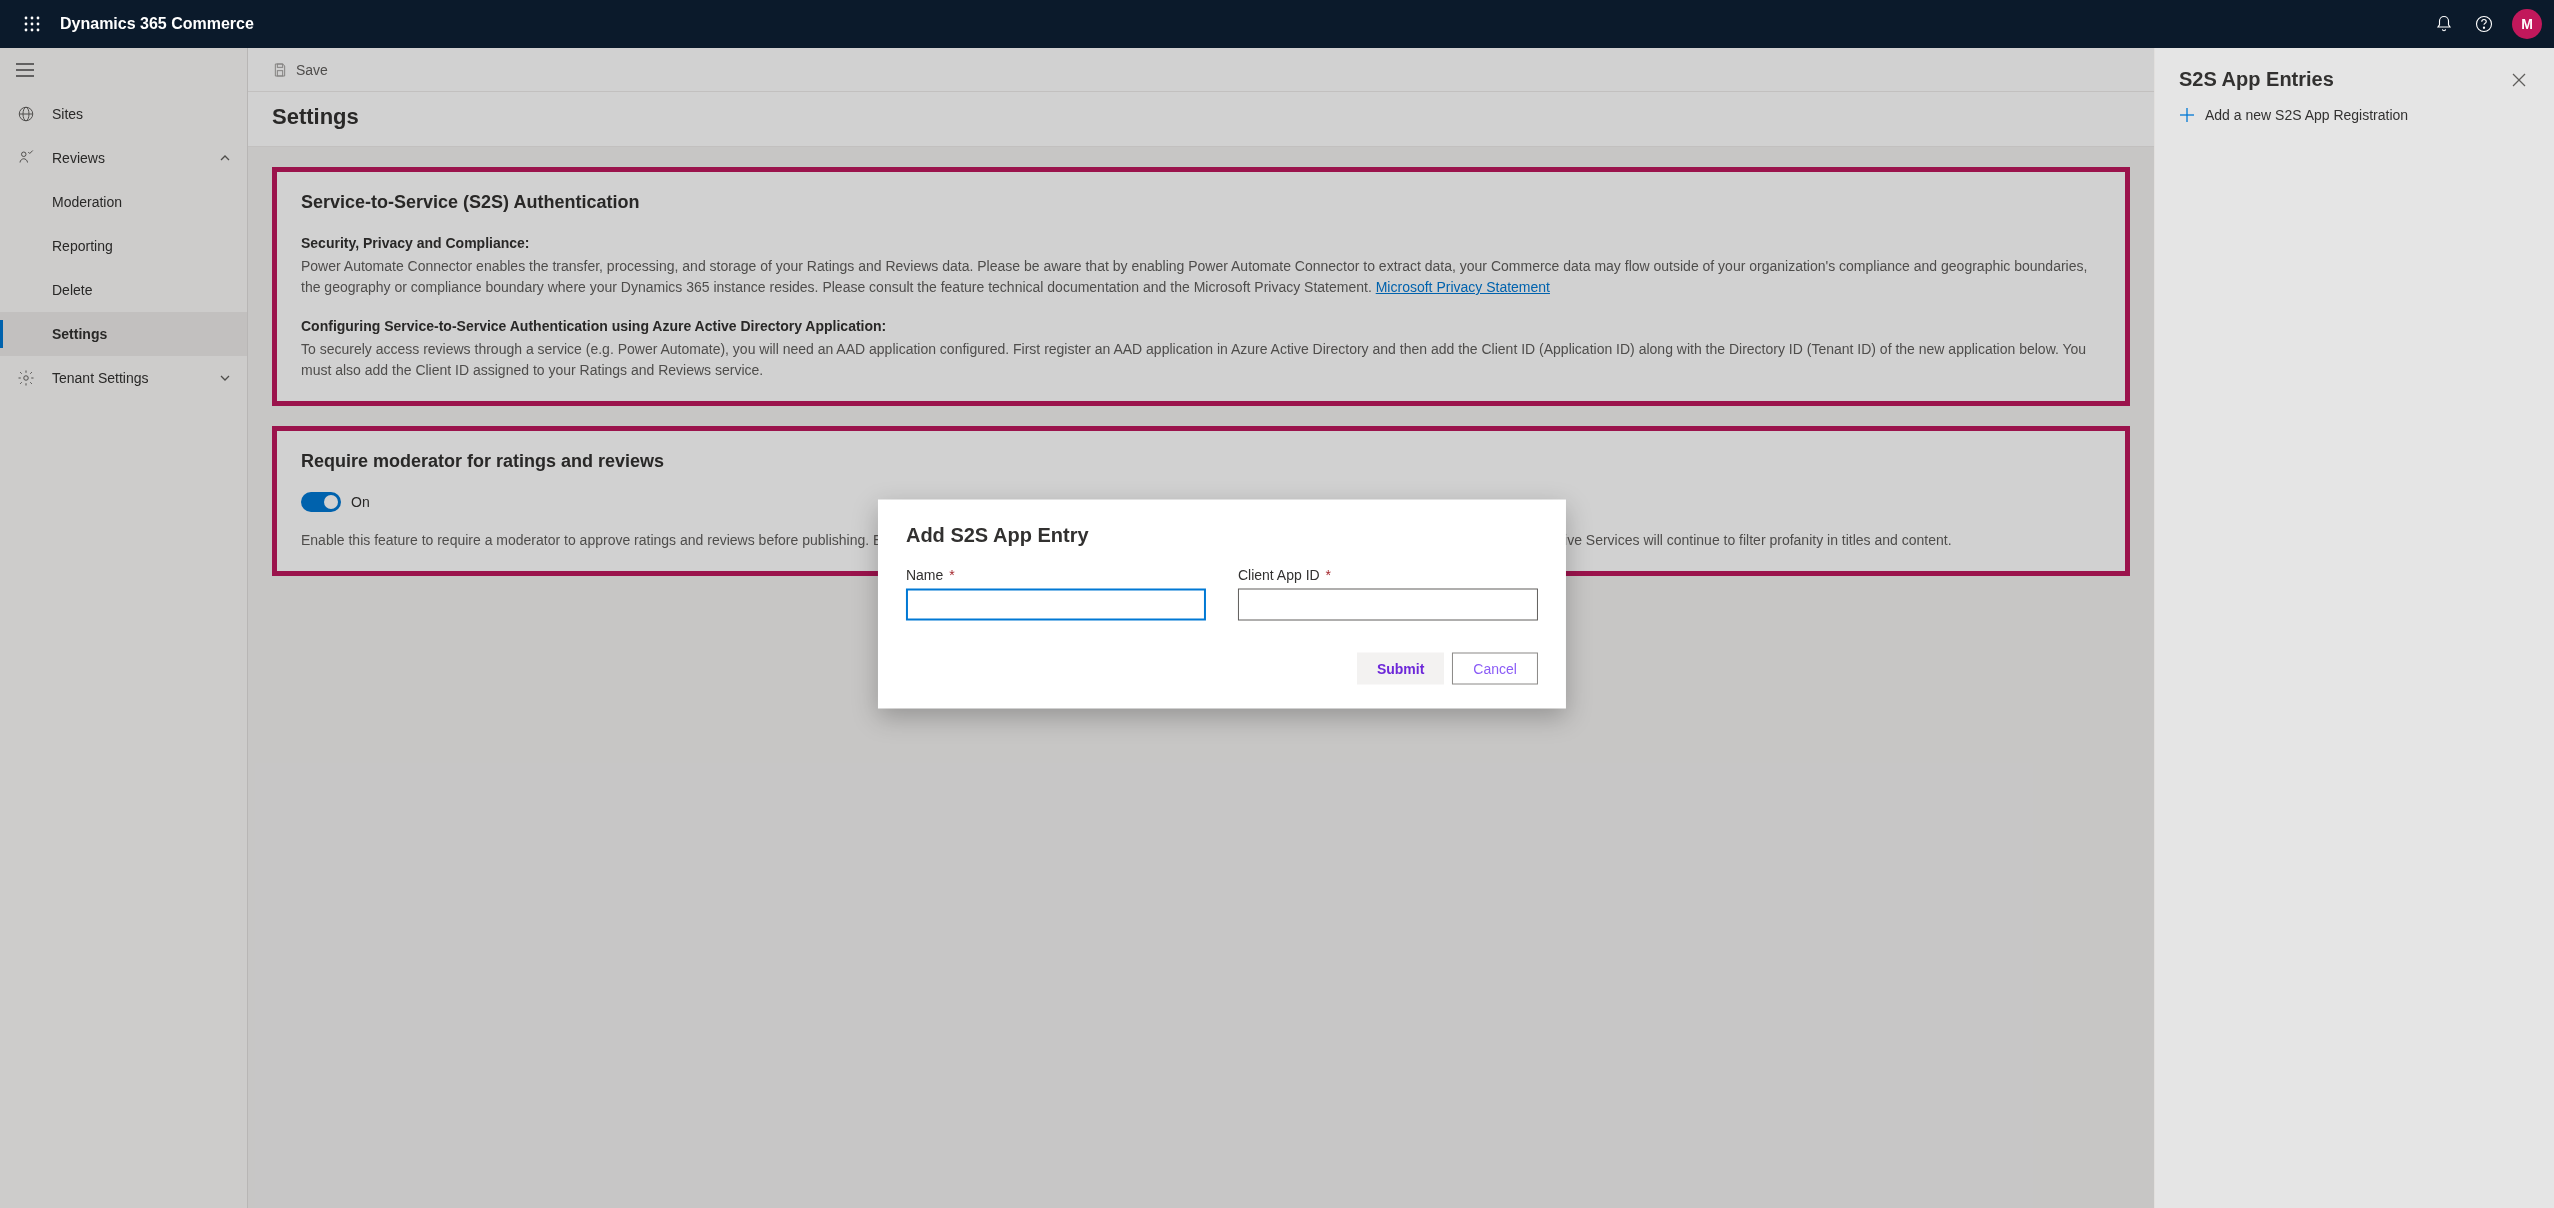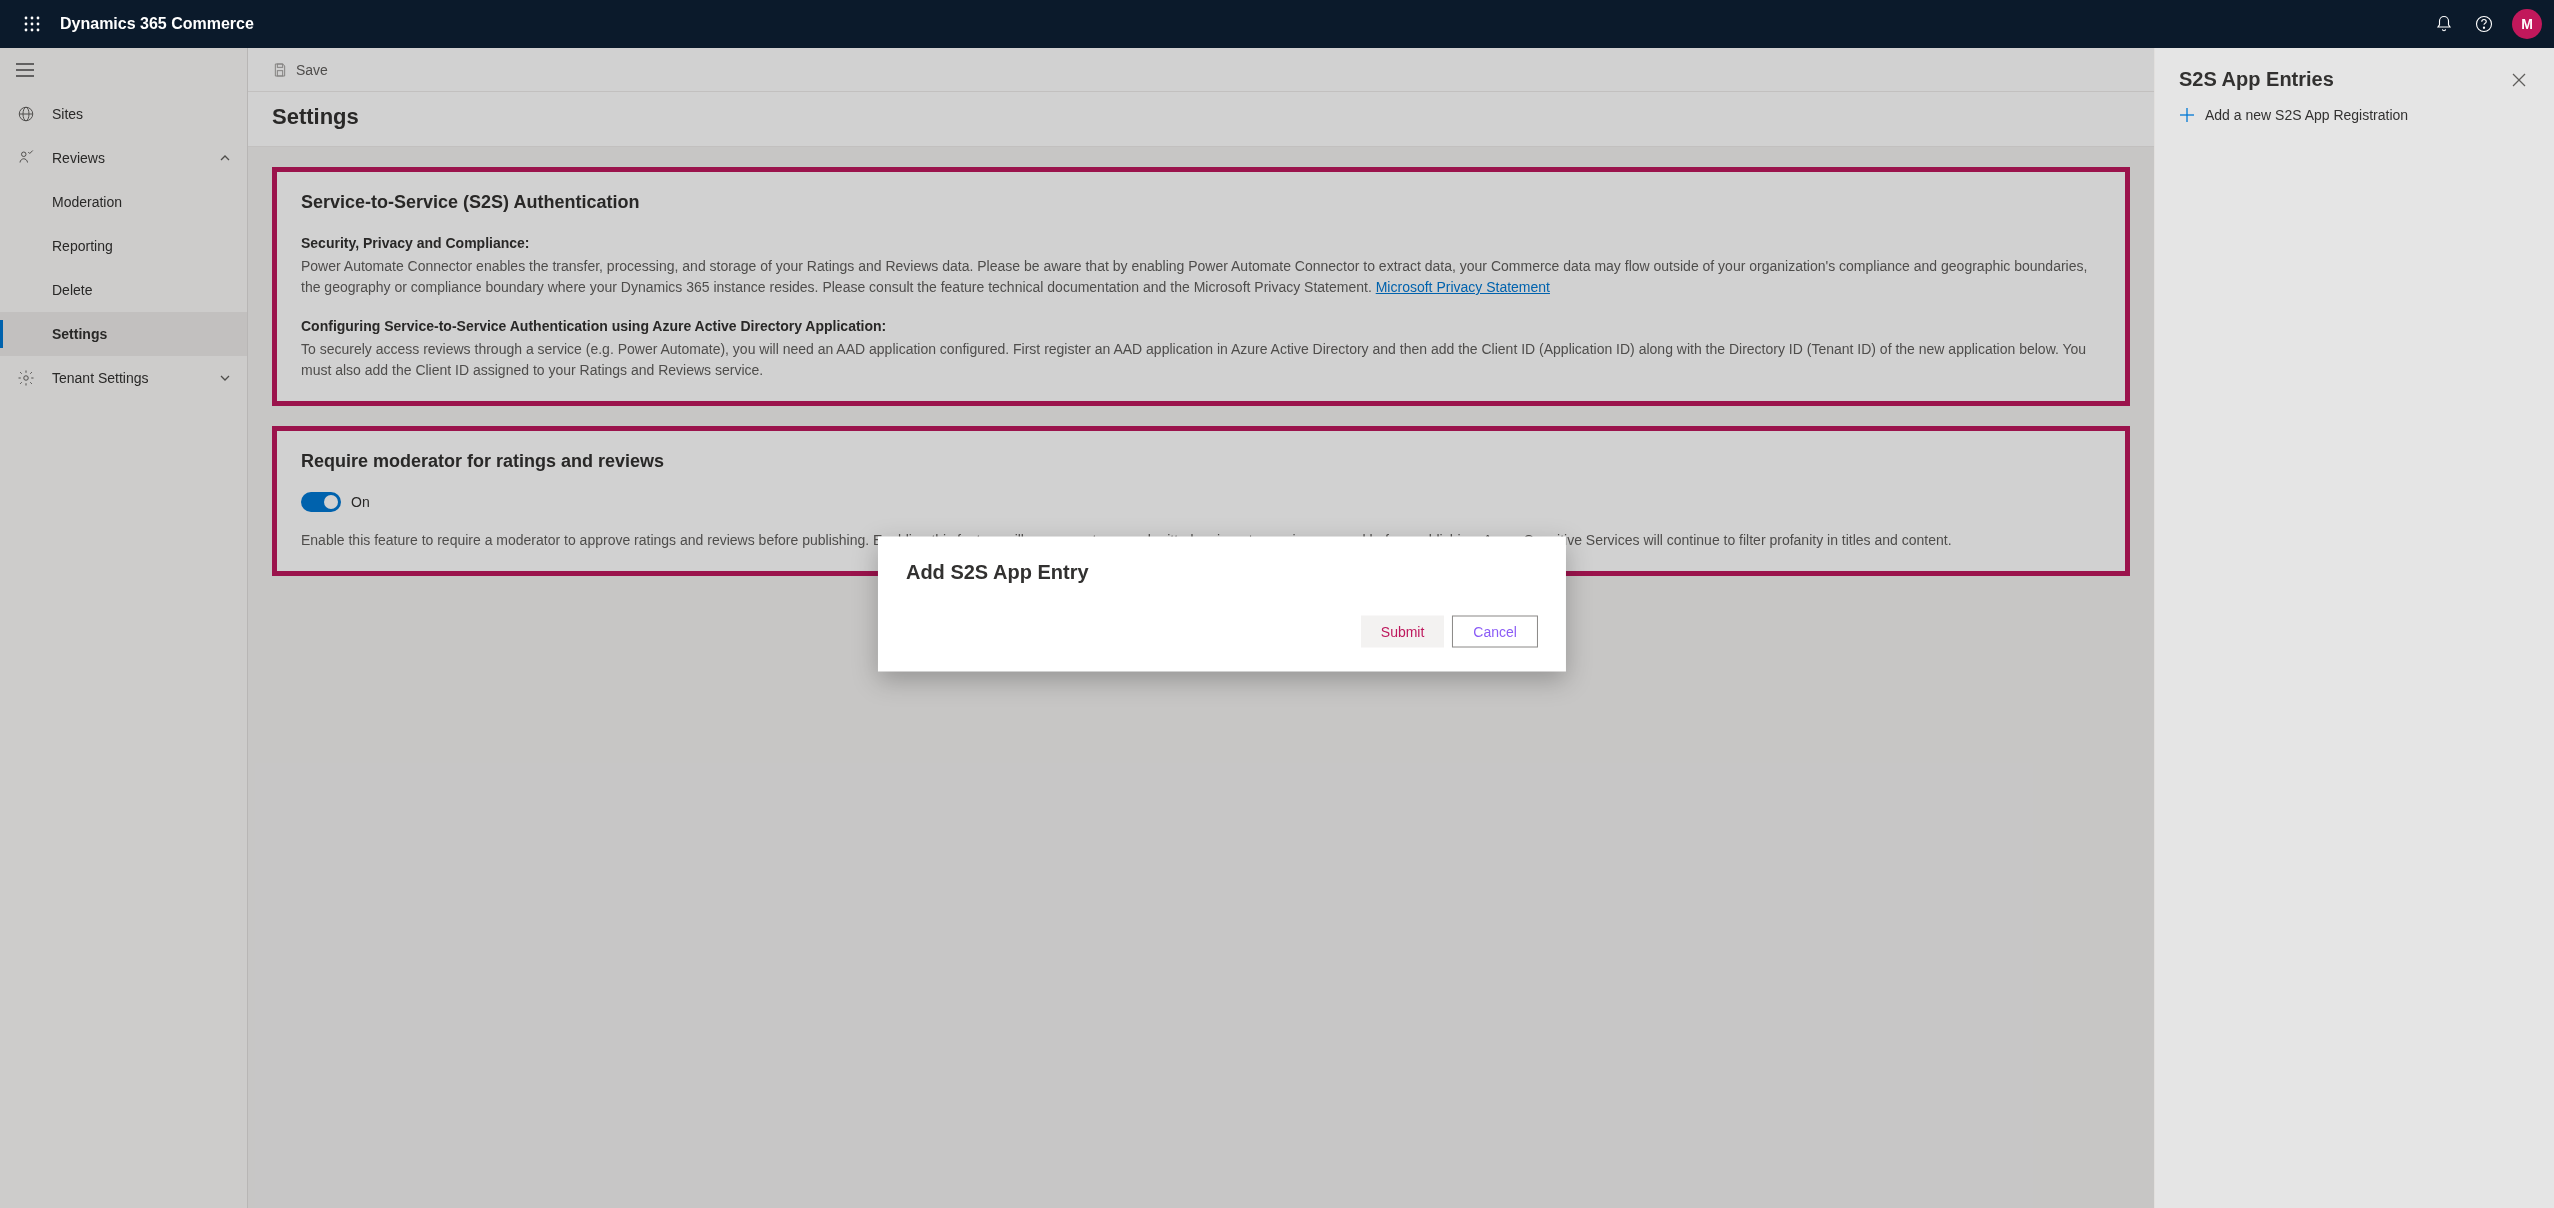--- a/index.html
+++ b/index.html
@@ -55,21 +55,21 @@
     .modal { position: absolute; top: 50%; left: 50%; transform: translate(-58%, -50%); width: 688px; background: #fff; box-shadow: 0 8px 24px rgba(0,0,0,0.25); z-index: 10; padding: 24px 28px; }
     .modal h2 { font-size: 20px; font-weight: 600; margin-bottom: 20px; }
     .form-row { display: flex; gap: 32px; }
     .form-col { flex: 1; display: flex; flex-direction: column; }
     .form-label { font-size: 14px; margin-bottom: 6px; }
     .req { color: #a4262c; margin-left: 2px; }
     .form-input { height: 32px; border: 1px solid #605e5c; padding: 0 8px; font-size: 14px; outline: none; }
     .form-input.focus { border: 2px solid #0078d4; }
     .modal-actions { display: flex; justify-content: flex-end; gap: 8px; margin-top: 32px; }
     .btn { height: 32px; padding: 0 20px; font-size: 14px; cursor: pointer; border: none; }
-    .btn-submit { background: #f3f2f1; color: #be185d; }
+    .btn-submit { background: #f3f2f1; color: #6d28d9; font-weight: bold; }
     .btn-cancel { background: #fff; border: 1px solid #8a8886; color: #8b5cf6; }
 
     svg { display: block; }
   </style>
 </head>
 <body>
 
 <div class="topbar">
   <div class="waffle">
     <svg width="16" height="16" viewBox="0 0 16 16">
@@ -220,17 +220,27 @@
       <span>Add a new S2S App Registration</span>
     </div>
   </div>
 
 </div>
 
 <div class="overlay"></div>
 
 <div class="modal">
   <h2>Add S2S App Entry</h2>
+  <div class="form-row">
+    <div class="form-col">
+      <label class="form-label"><span>Name</span><span class="req"> *</span></label>
+      <input class="form-input focus" value="" style="">
+    </div>
+    <div class="form-col">
+      <label class="form-label"><span>Client App ID</span><span class="req"> *</span></label>
+      <input class="form-input" value="" style="">
+    </div>
+  </div>
   <div class="modal-actions">
     <button class="btn btn-submit">Submit</button>
     <button class="btn btn-cancel">Cancel</button>
   </div>
 </div>
 
 </body></html>

